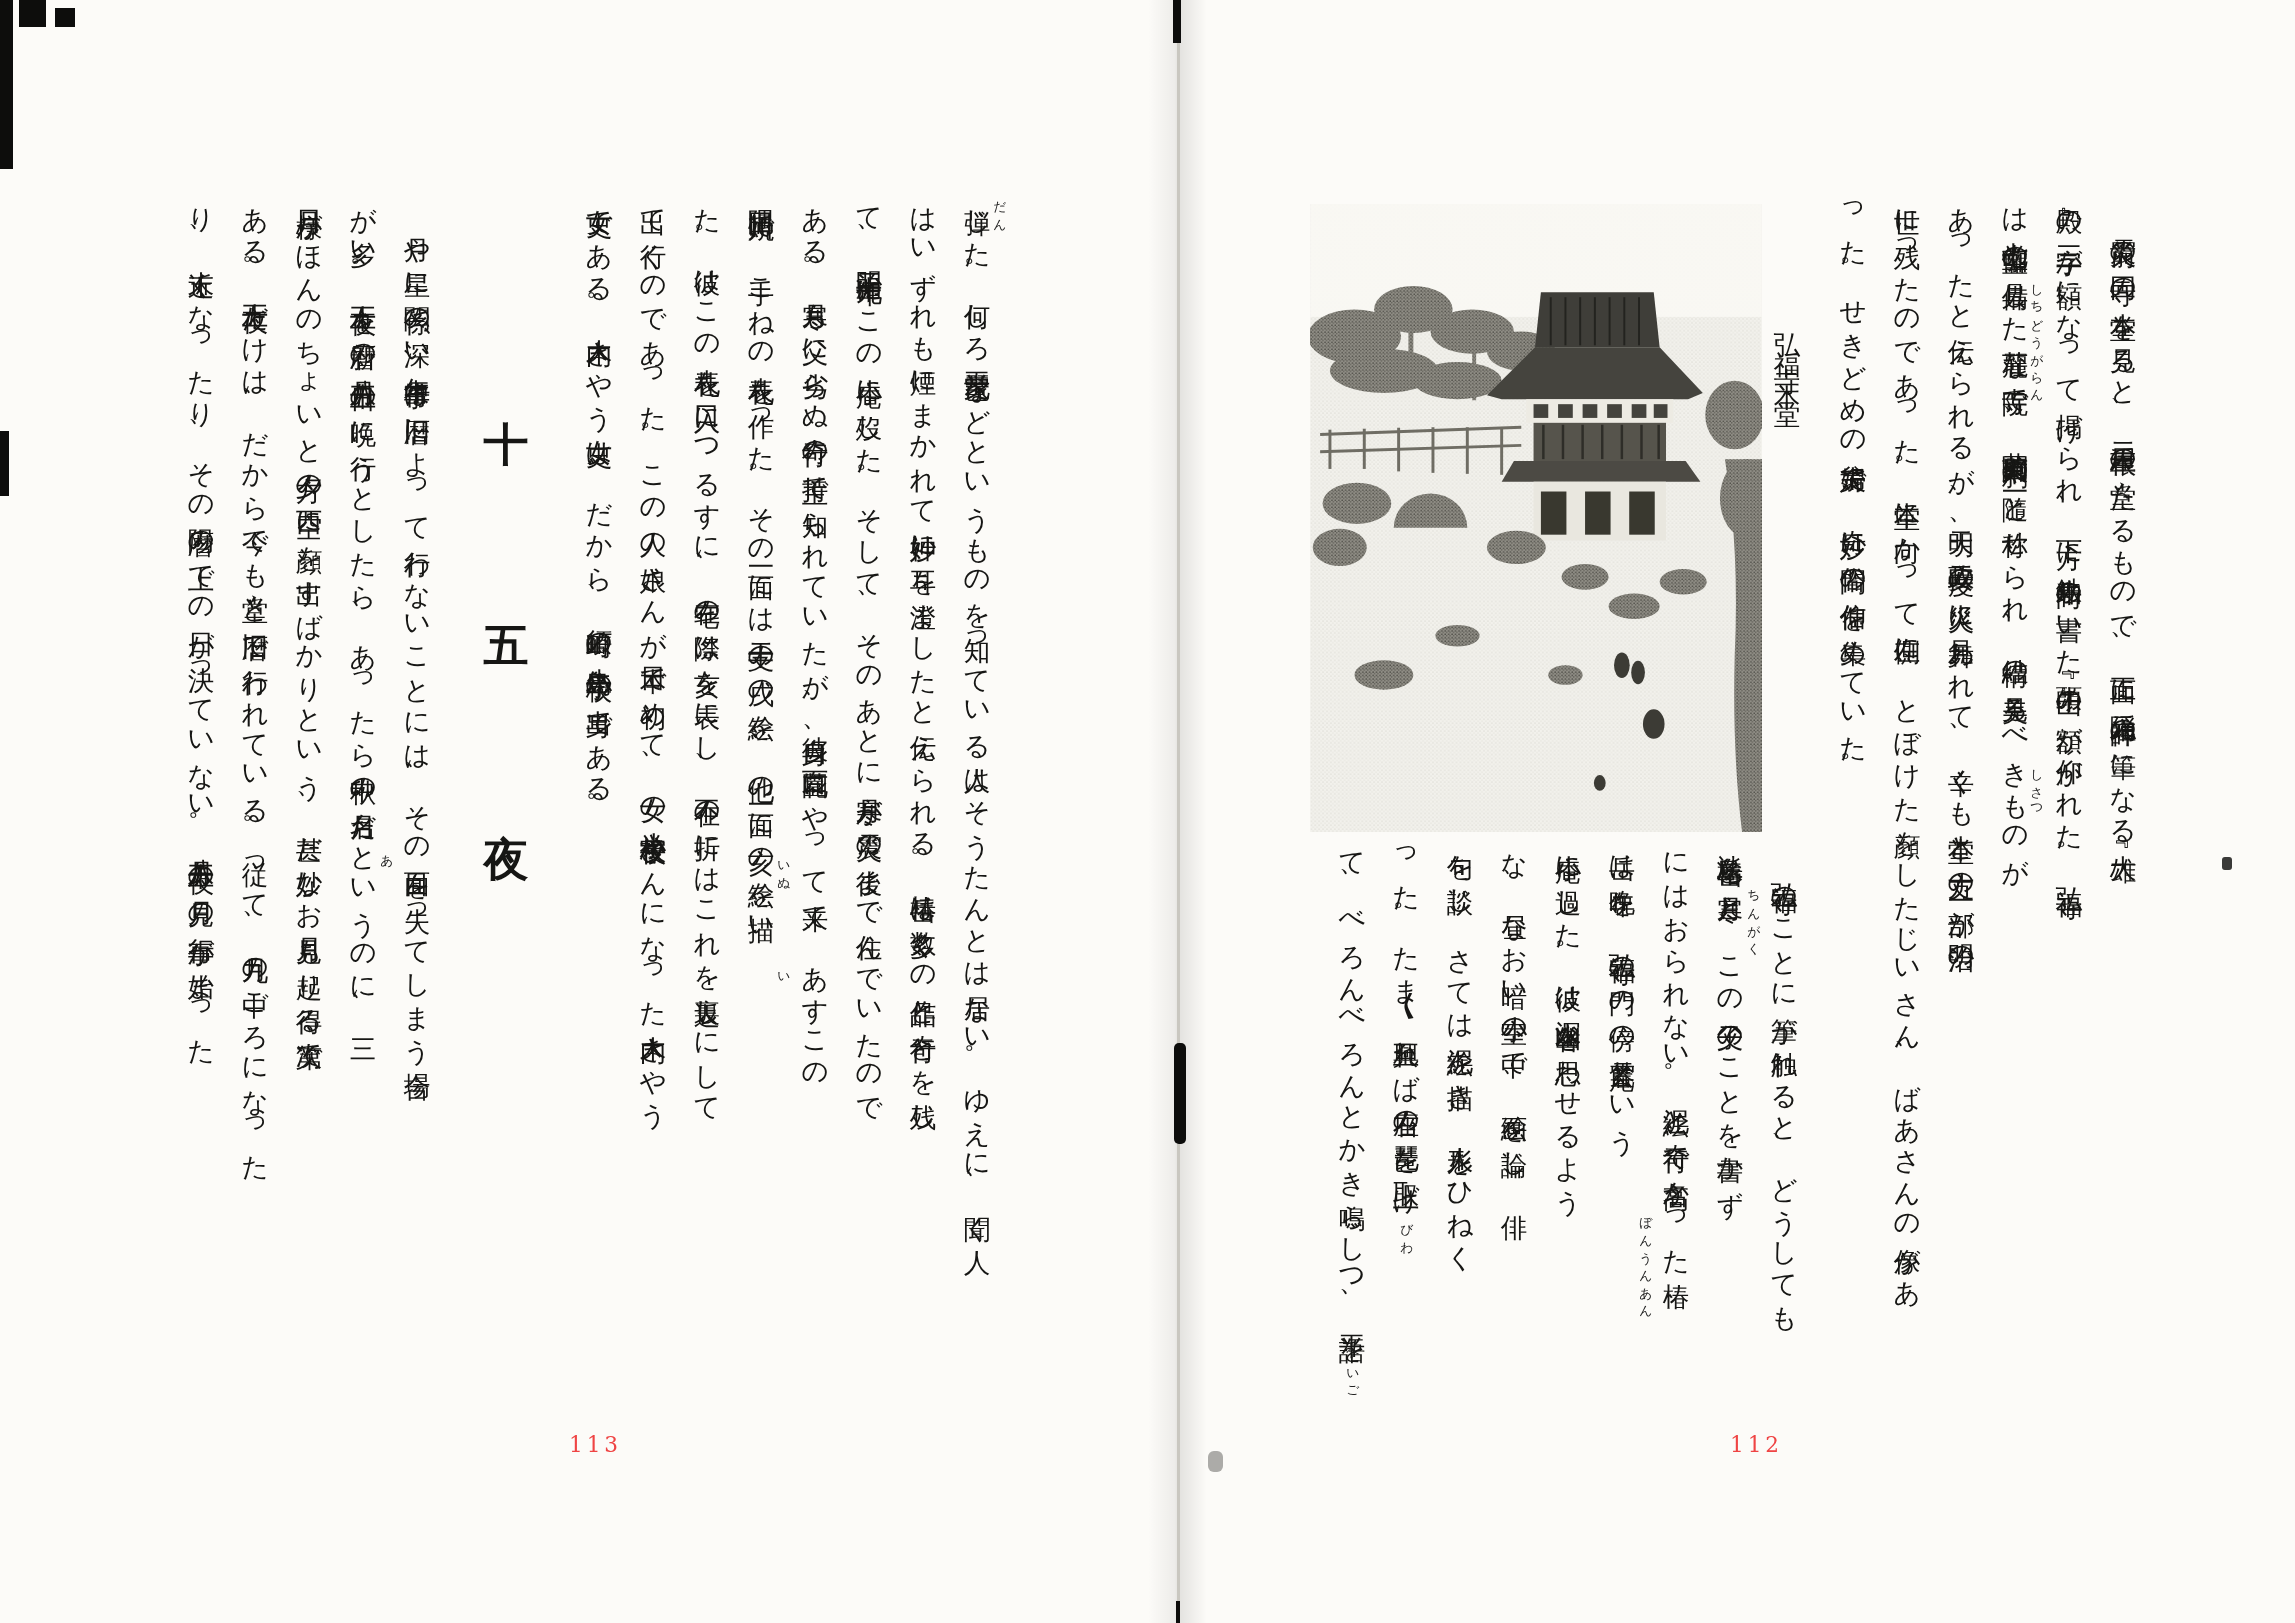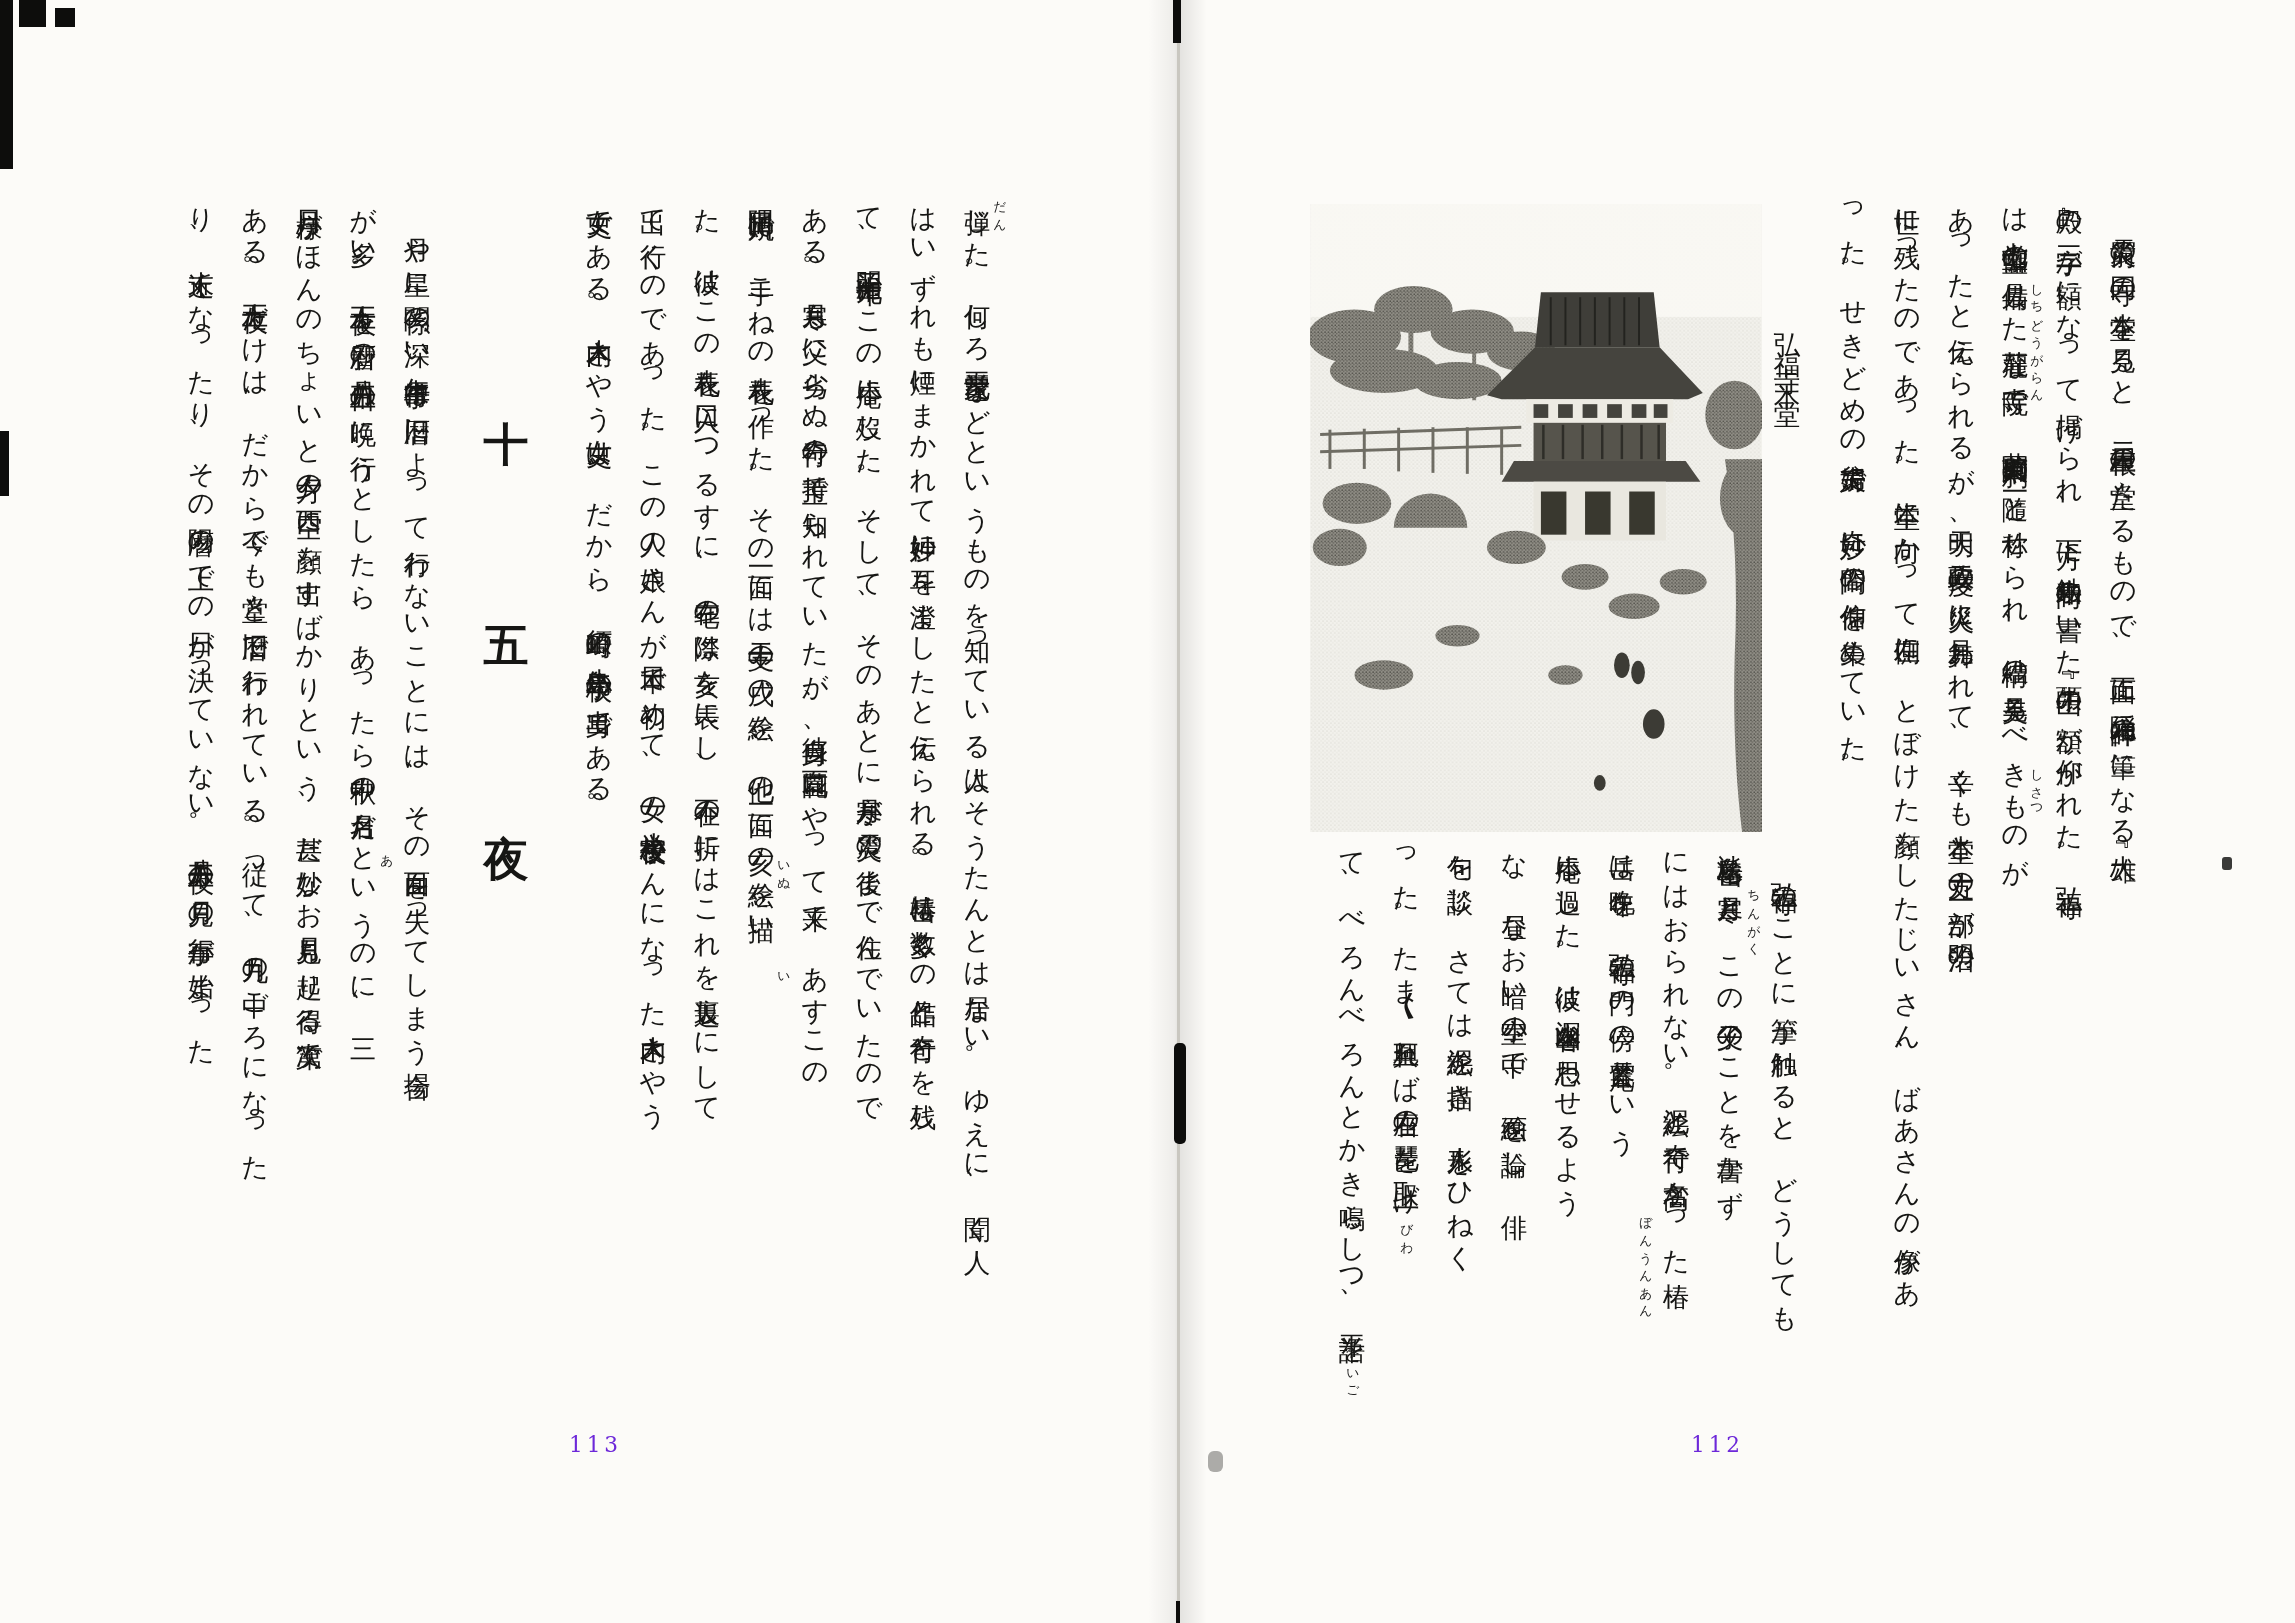--- a/index.html
+++ b/index.html
@@ -8,21 +8,21 @@
   
   .vblock{position:absolute;display:flex;flex-direction:row-reverse;align-items:flex-start;}
   .vcol{writing-mode:vertical-rl;text-orientation:upright;font-size:26.5px;line-height:54px;
         letter-spacing:2px;white-space:pre;color:#161614;}
   .caption{position:absolute;writing-mode:vertical-rl;text-orientation:upright;
            font-size:26.5px;line-height:54px;letter-spacing:17px;}
   .chapter-title{position:absolute;writing-mode:vertical-rl;text-orientation:upright;
            font-size:45px;line-height:74px;letter-spacing:206px;font-weight:bold;}
   .furi{position:absolute;writing-mode:vertical-rl;text-orientation:upright;
         font-size:12.8px;line-height:13.7px;letter-spacing:2.9px;color:#222;}
-  .pagenum{position:absolute;font-size:21.6px;letter-spacing:3.9px;color:#6d28d9;}
+  .pagenum{position:absolute;font-size:21.6px;letter-spacing:3.9px;color:#ef4444;}
   
   .ink{position:absolute;background:#0d0d0c;}
   .gutter-line{position:absolute;left:1177px;top:0;width:2.5px;height:1623px;background:#c9c7c0;}
   .gutter-shade{position:absolute;left:1148px;top:0;width:59px;height:1623px;
     background:linear-gradient(90deg,rgba(0,0,0,0) 0%,rgba(0,0,0,0.06) 45%,rgba(0,0,0,0.10) 52%,rgba(0,0,0,0) 100%);}
   .illus{position:absolute;left:1310px;top:204px;width:452px;height:628px;}
 </style>
 </head>
 <body>
 
@@ -171,21 +171,21 @@
       <div class="vcol">句を談じ、さては泥絵を描き、人形をひねく</div>
       <div class="vcol">った。たま〱興至れば座右の琵琶を取上げ</div>
       <div class="vcol">て、べろんべろんとかき鳴らしつゝ、平語を</div>
     </div>
 
     <span class="furi" style="left:1747px;top:881px;">ちんがく</span>
     <span class="furi" style="left:1639px;top:1208px;">ぼんうんあん</span>
     <span class="furi" style="left:1400px;top:1215px;">びわ</span>
     <span class="furi" style="left:1346px;top:1342px;">へいご</span>
 
-    <div class="pagenum" style="left:1691px;top:1432px;">112</div>
+    <div class="pagenum" style="left:1730px;top:1432px;">112</div>
   </div>
 
   <div>
 
     <div class="vblock" style="left:572px;top:189px;width:432px;">
       <div class="vcol">弾じた。何しろ平家琵琶などというものを知っている人はそうたんとは居ない。ゆえに、聞く人</div>
       <div class="vcol">はいずれも煙にまかれて神妙に耳を澄ましたと伝えられる。椿岳は数多くの作品と奇行とを残し</div>
       <div class="vcol">て、明治二十九年にこの小庵に歿した。そして、そのあとに寒月が震災の後まで住んでいたので</div>
       <div class="vcol">ある。寒月も父に劣らぬ奇行の持主で知られていたが、彼自身、百花園にやって来て、あすこの</div>
       <div class="vcol">隅田川焼で、手こねの表札を作った。その一面には十二支の戌の絵を、他の一面に亥の絵を描い</div>

